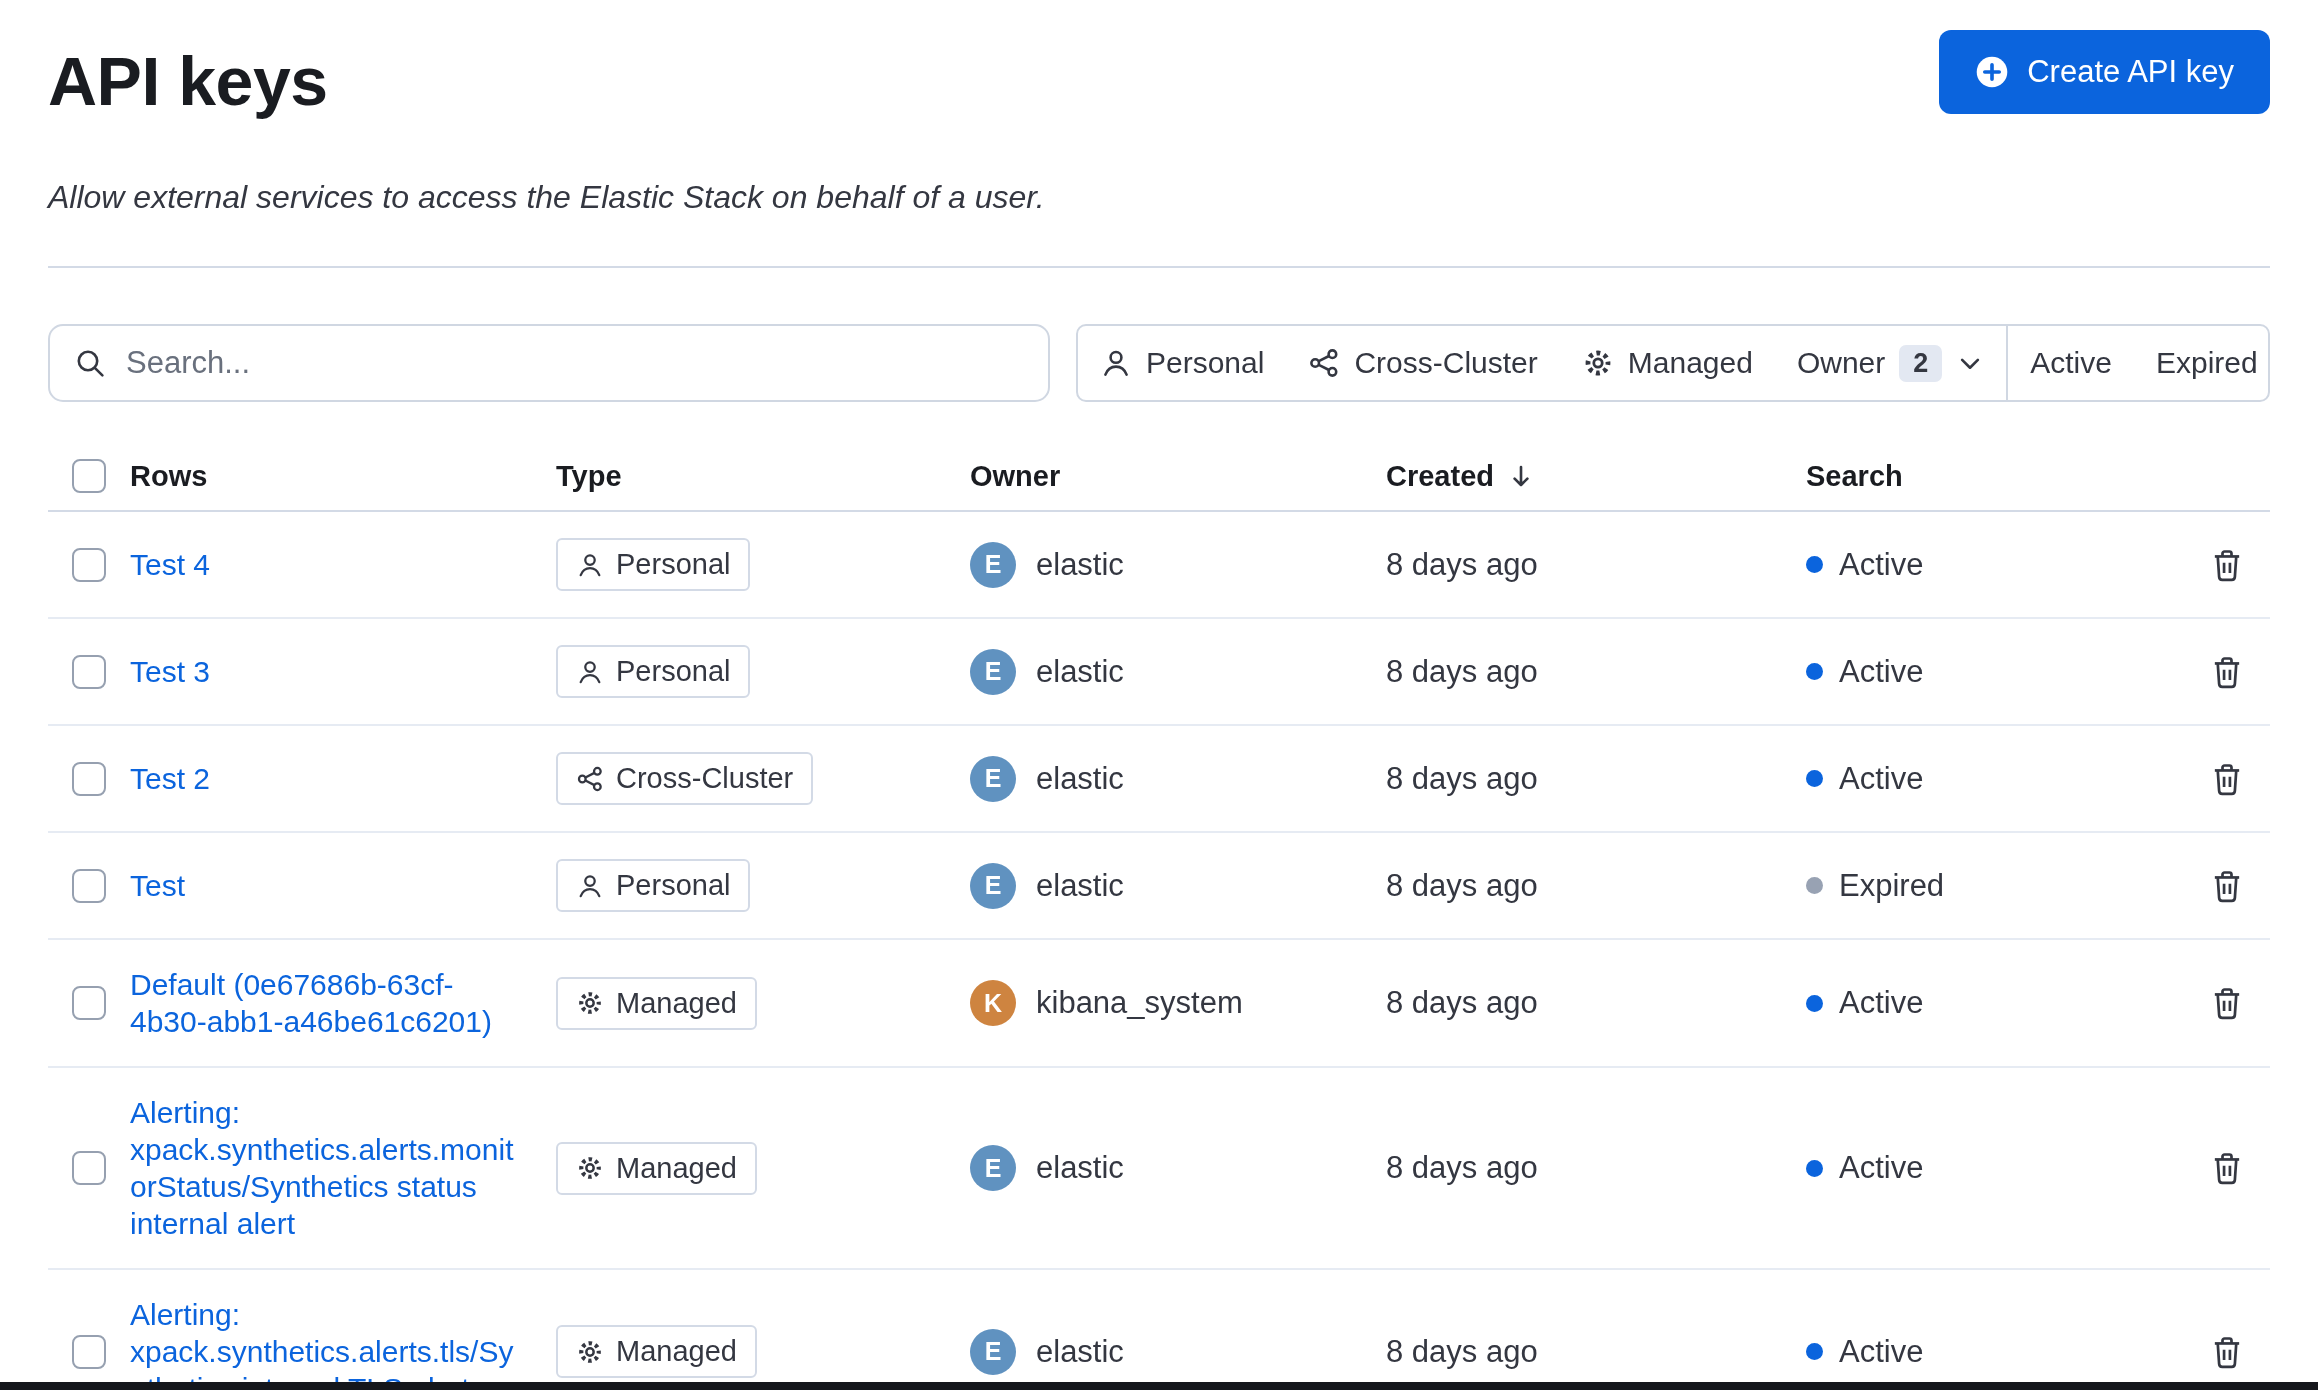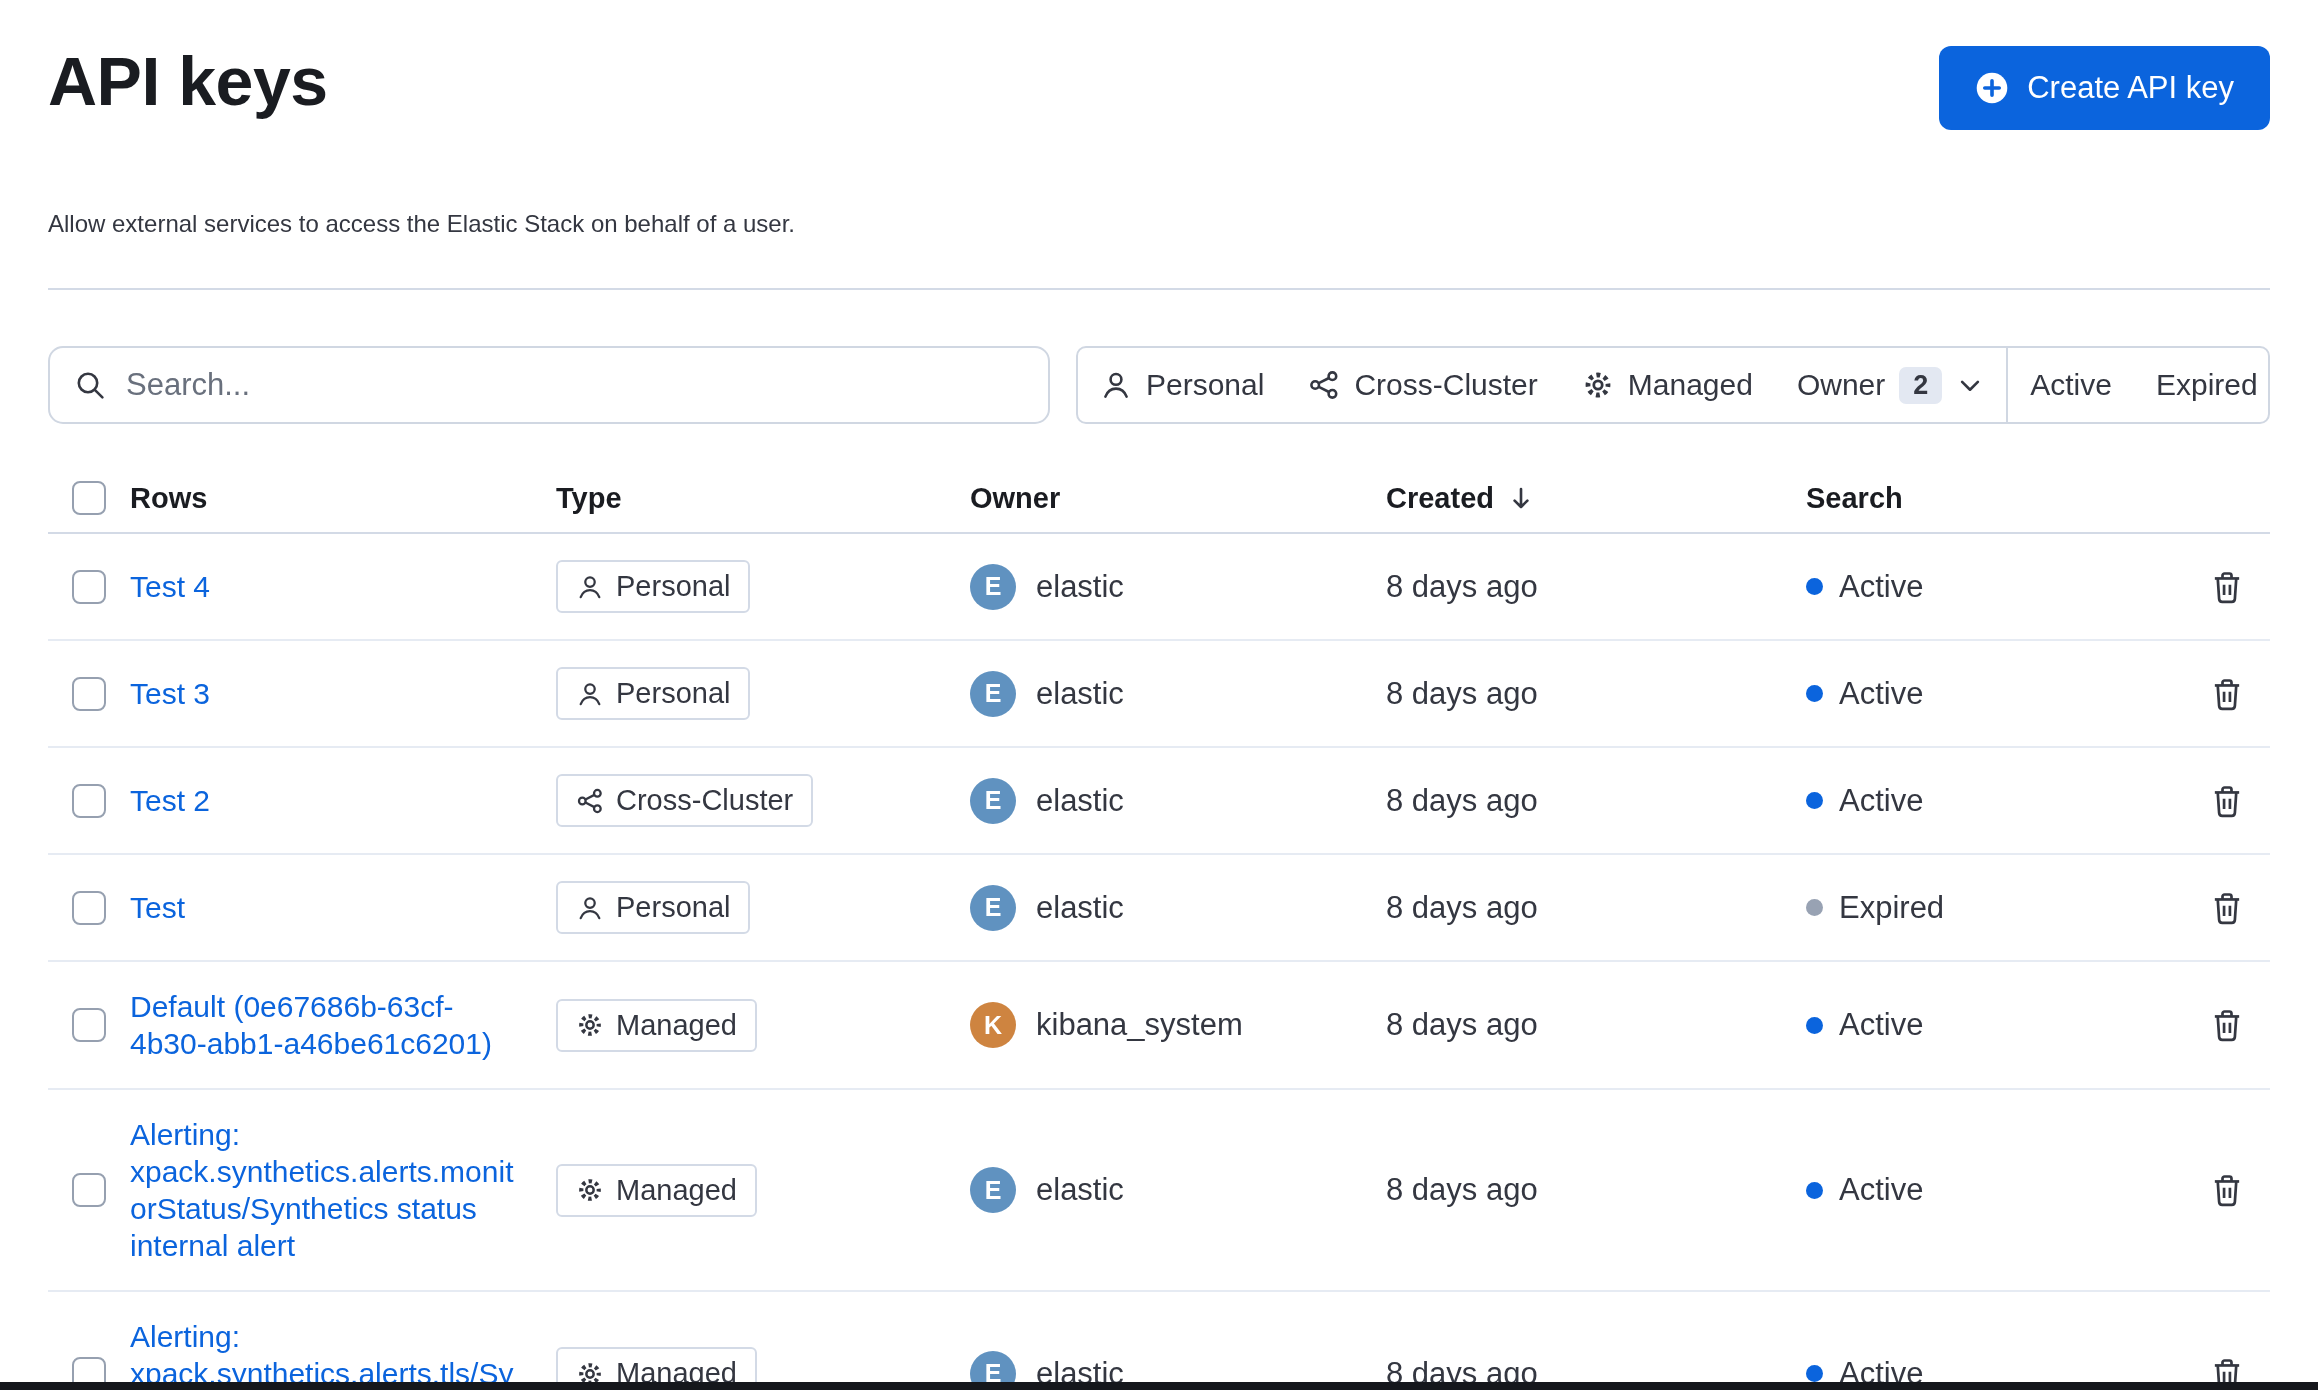--- a/index.html
+++ b/index.html
@@ -10,22 +10,22 @@
     background:#fff; color:var(--text);
     font-family:"Liberation Sans","DejaVu Sans",sans-serif;
   }
   .page { padding:30px 48px 0; }
 
   
   .page-header { display:flex; justify-content:space-between; align-items:flex-start; }
   .page-title { font-size:68px; font-weight:700; color:var(--text-dark); margin:12px 0 0; letter-spacing:-0.5px; }
   .create-btn { display:inline-flex; align-items:center; gap:18px; background:var(--primary); color:#fff;
     border:none; border-radius:12px; height:84px; padding:0 36px; font-size:31px; font-weight:500;
-    font-family:inherit; cursor:pointer; margin-top:16px; }
-  .subtitle { font-size:24px; margin:80px 0 0; color:var(--text); }
+    font-family:inherit; cursor:pointer; margin-top:0; }
+  .subtitle { font-size:32px; margin:59px 0 0; color:var(--text);font-style:italic; }
   .divider { border:none; border-top:2px solid var(--border); margin:50px 0 0; }
 
   
   .filter-row { display:flex; gap:26px; margin-top:56px; }
   .search-box { width:1002px; height:78px; border:2px solid #D0D7E2; border-radius:15px;
     display:flex; align-items:center; padding:0 24px; gap:18px; background:#fff; }
   .search-input { flex:1; border:none; outline:none; font-size:31px; font-family:inherit; color:var(--text); background:transparent; }
   .search-input::placeholder { color:#69707D; }
   .filter-group { flex:1; height:78px; border:2px solid #D0D7E2; border-radius:10px;
     display:flex; align-items:stretch; justify-content:space-between; background:#fff; overflow:hidden; }

